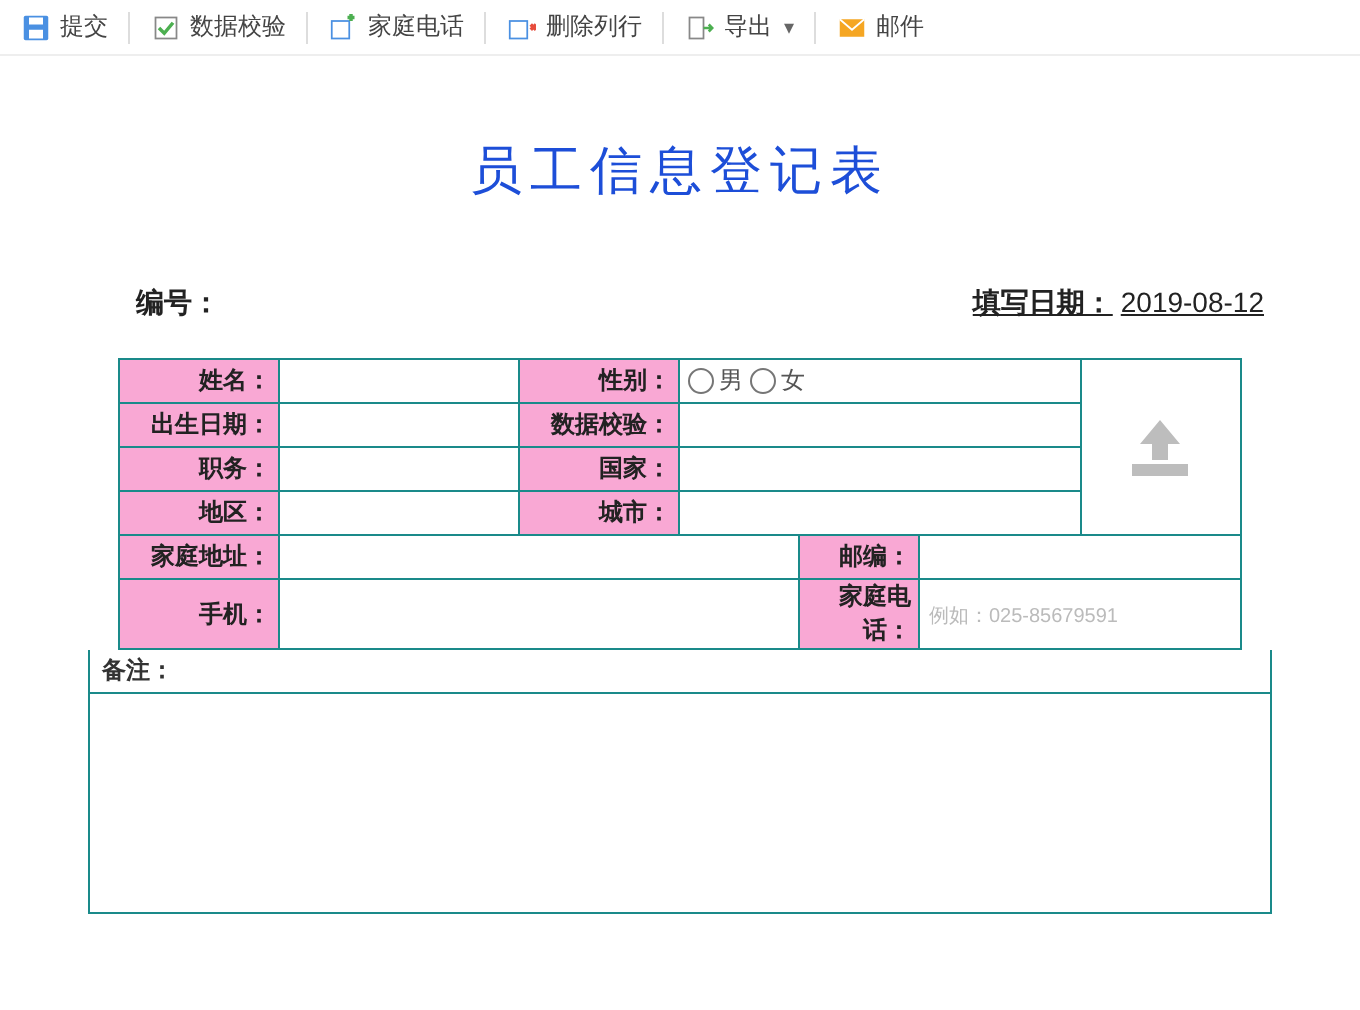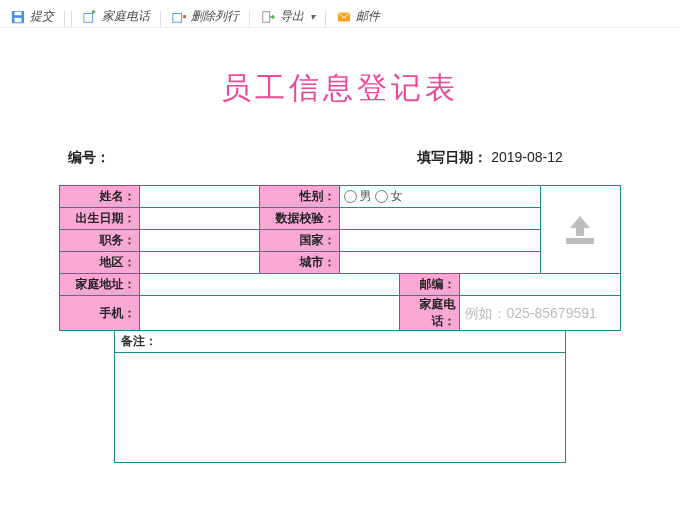--- a/index.html
+++ b/index.html
@@ -1,58 +1,67 @@
 <!DOCTYPE html>
 <html><head>
 <meta charset="utf-8">
 <style>
   * { box-sizing: border-box; margin: 0; padding: 0; }
   body { font-family: "Microsoft YaHei", Arial, sans-serif; font-size: 12px; color: #333; background: #fff; width: 680px; height: 505px; overflow: hidden; }
-  .toolbar { height: 28px; background: #fff; border-bottom: 1px solid #eee; display: flex; align-items: flex-end; padding: 0 4px; gap: 2px; font-style: italic; }
+  .toolbar { height: 28px; background: #fff; border-bottom: 1px solid #eee; display: flex; align-items: center; padding: 0 4px; gap: 2px; }
   .toolbar-item { display: flex; align-items: center; gap: 4px; padding: 2px 6px; cursor: pointer; color: #444; }
   .toolbar .sep { width: 1px; height: 16px; background: #ddd; margin: 0 2px; }
   .toolbar .icon-box { width: 16px; height: 16px; display: inline-flex; align-items: center; justify-content: center; }
   .form-wrap { padding: 20px 28px 10px 28px; }
-  .title { text-align: center; font-family: "KaiTi","STKaiti",serif; font-size: 30px; color: #ec4899; letter-spacing: 4px; margin: 20px 0 40px 0; }
+  .title { text-align: center; font-family: "KaiTi","STKaiti",serif; font-size: 26px; color: #1d4ed8; letter-spacing: 4px; margin: 20px 0 40px 0; }
   .meta-row { display: flex; font-size: 14px; font-weight: bold; color: #222; margin-bottom: 18px; padding: 0 20px 0 40px; }
   .meta-left { width: 280px; }
-  .meta-right { flex: 1; text-align: center; }
+  .meta-right { flex: 1; text-align: right; text-decoration: underline; }
   .meta-right span.val { font-weight: normal; margin-left: 4px; }
   table.form-tbl { border-collapse: collapse; width: 560px; margin: 0 auto; table-layout: fixed; }
   table.form-tbl td { border: 1px solid #1a8a8a; height: 22px; padding: 0 4px; vertical-align: middle; font-size: 12px; }
   table.form-tbl td.lbl { text-align: right; font-weight: bold; color: #222; background: #f9a8d4; }
-  table.form-tbl td.val input[type=text] { width: 100%; border: none; outline: none; font-size: 14px; background: transparent; color: #333; }
+  table.form-tbl td.val input[type=text] { width: 100%; border: none; outline: none; font-size: 10px; background: transparent; color: #333; }
   table.form-tbl td.val input[type=text]::placeholder { color: #bbb; }
   .gender { display: flex; align-items: center; gap: 4px; color: #555; }
   .gender label { display: flex; align-items: center; gap: 2px; }
   .gender input[type=radio] { margin: 0; }
   .upload-cell { text-align: center; vertical-align: middle; background: #fff; }
   .upload-box { width: 100%; height: 100%; display: flex; align-items: center; justify-content: center; cursor: pointer; }
   .upload-box svg { fill: #bdbdbd; }
-  .remark-area { width: 452px; margin: 0 auto; }
+  .remark-area { width: 592px; margin: 0 auto; }
   .remark-lbl { border: 1px solid #1a8a8a; border-top: none; padding: 2px 6px; font-weight: bold; }
   .remark-box { border: 1px solid #1a8a8a; border-top: none; height: 110px; }
   .remark-box textarea { width: 100%; height: 100%; border: none; outline: none; resize: none; padding: 4px; font-family: inherit; font-size: 12px; }
   .chev { margin-left: 2px; font-size: 10px; color: #666; }
 </style>
 </head>
 <body>
 
 <div class="toolbar">
   <div class="toolbar-item">
     <span class="icon-box">
       <svg width="14" height="14" viewBox="0 0 16 16">
           <rect x="1" y="1" width="14" height="14" rx="1" fill="#4a90e2"></rect>
           <rect x="4" y="2" width="8" height="4" fill="#fff"></rect>
           <rect x="4" y="9" width="8" height="5" fill="#fff"></rect>
         </svg>
     </span>
     <span>提交</span>
   </div>
   <div class="sep"></div>
+  <div class="toolbar-item">
+    <span class="icon-box">
+      <svg width="14" height="14" viewBox="0 0 16 16">
+          <rect x="2" y="2" width="12" height="12" fill="none" stroke="#888"></rect>
+          <path d="M4 8 L7 11 L12 5" stroke="#4caf50" stroke-width="2" fill="none"></path>
+        </svg>
+    </span>
+    <span>数据校验</span>
+  </div>
   <div class="sep"></div>
   <div class="toolbar-item">
     <span class="icon-box">
       <svg width="14" height="14" viewBox="0 0 16 16">
           <rect x="1" y="4" width="10" height="10" fill="none" stroke="#4a90e2"></rect>
           <path d="M10 2 L14 2 M12 0 L12 4" stroke="#4caf50" stroke-width="2"></path>
         </svg>
     </span>
     <span>家庭电话</span>
   </div>

